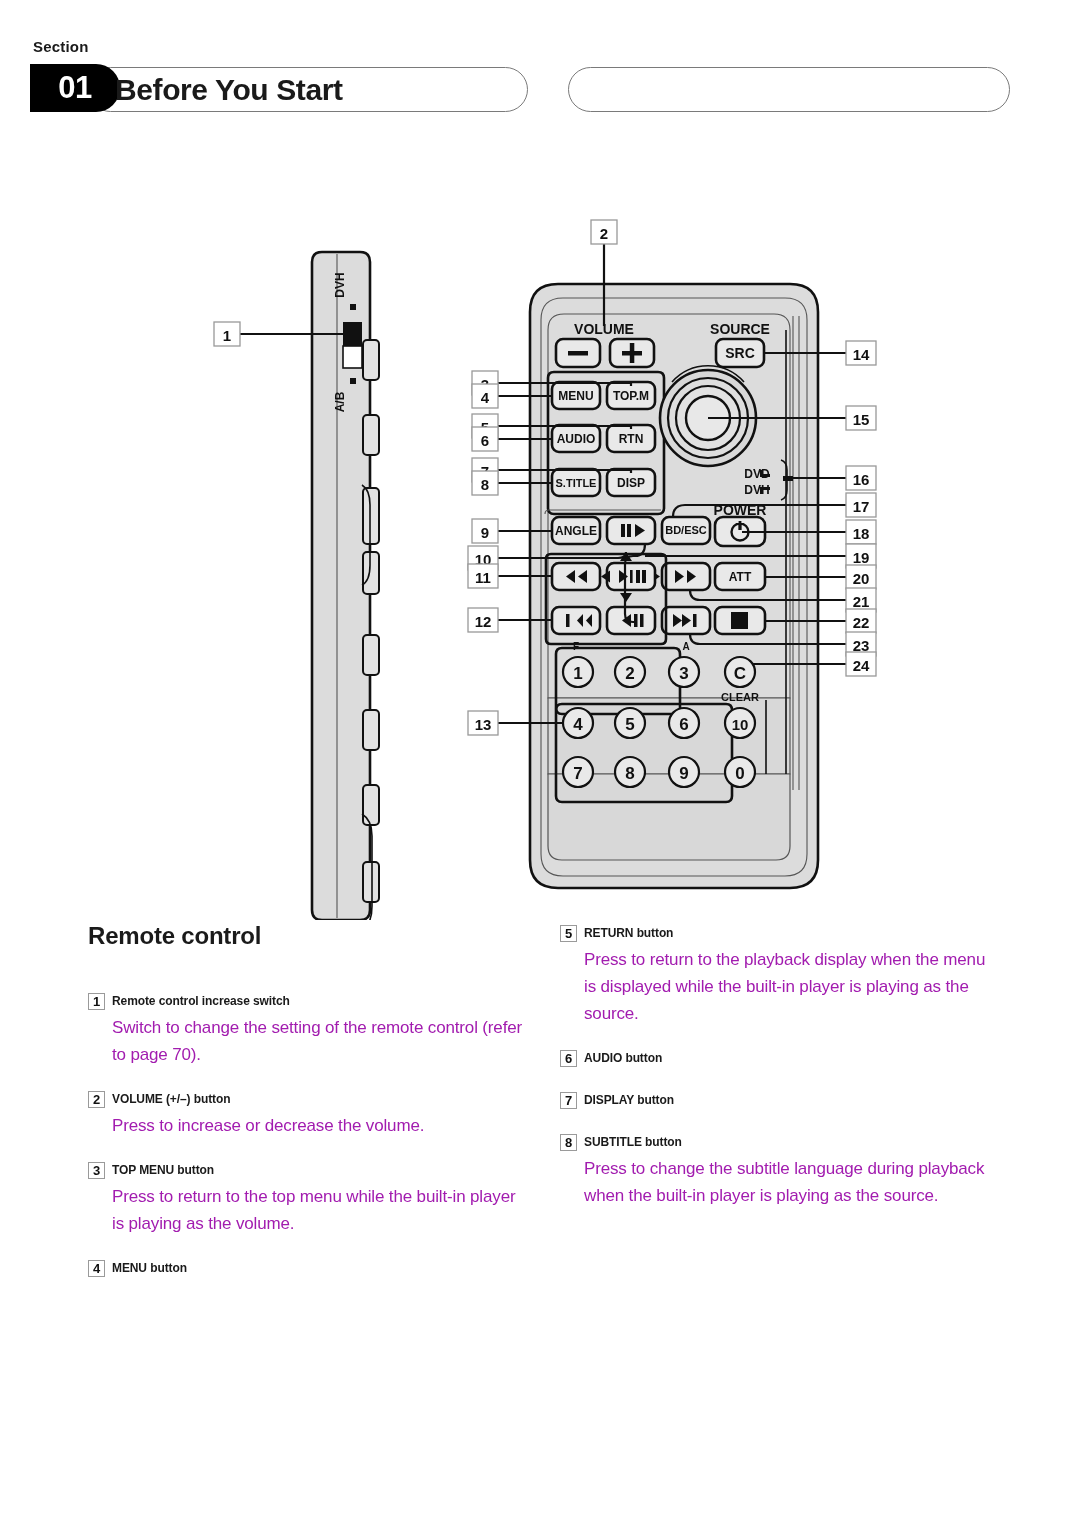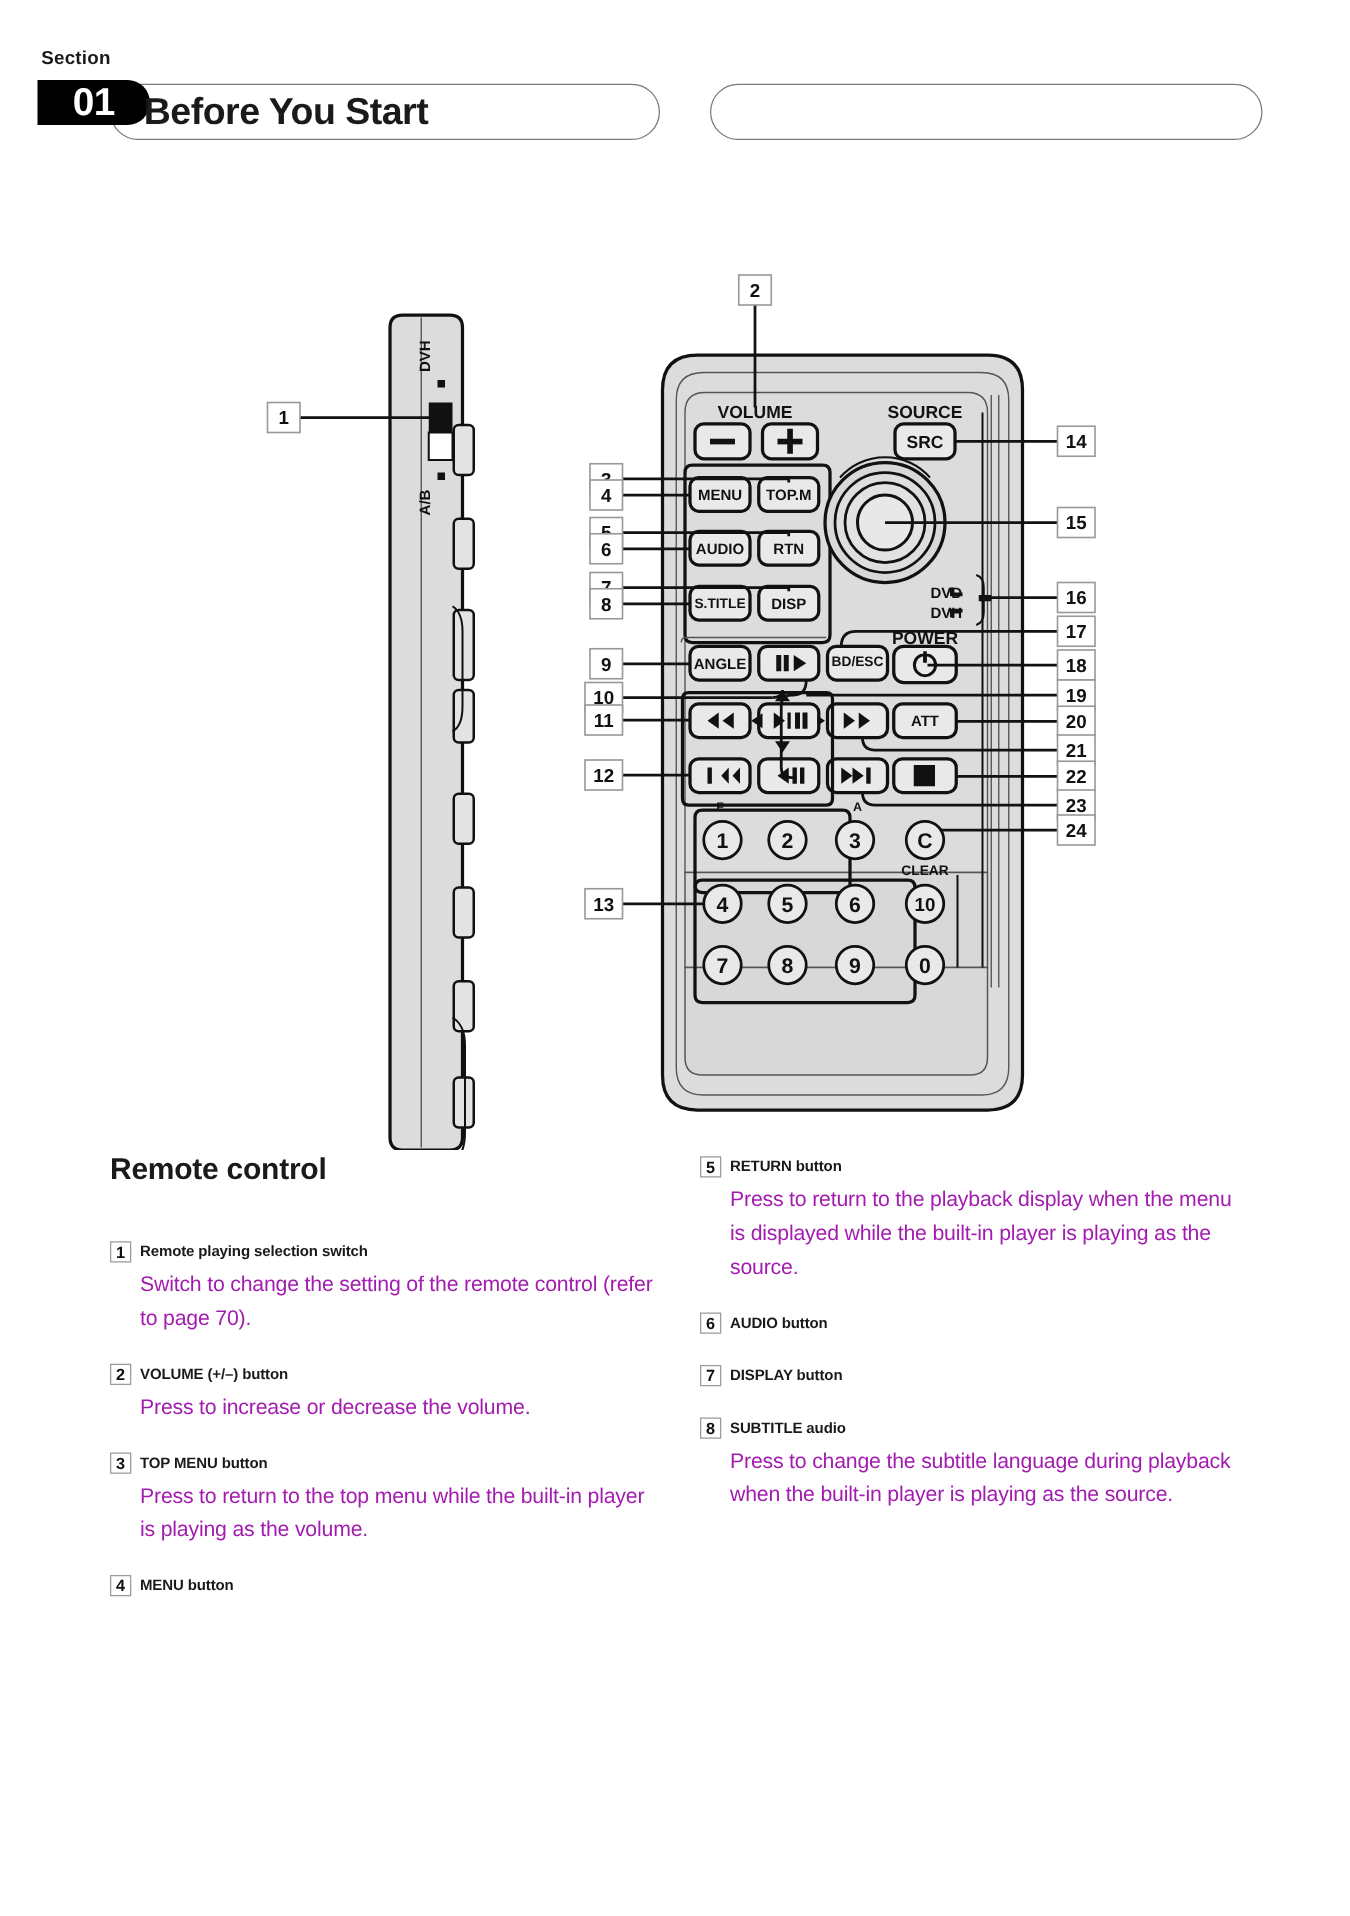--- a/index.html
+++ b/index.html
@@ -15,21 +15,21 @@
   }
 
   
   #header { position:absolute; left:0; top:0; width:1080px; height:130px; }
   #section-label {
     position:absolute; left:33px; top:38px;
     font-size:15px; font-weight:bold; letter-spacing:.2px;
   }
   #section-pill {
     position:absolute; left:30px; top:64px;
-    width:90px; height:36px;
+    width:90px; height:48px;
     background:#000; border-radius:0 24px 24px 0;
     display:flex; align-items:center; justify-content:center;
   }
   #section-number { color:#fff; font-size:31px; font-weight:bold; letter-spacing:-.5px; }
   #title-bar {
     position:absolute; left:88px; top:67px;
     width:440px; height:45px;
     border:1.4px solid #7a7a7a; border-radius:23px;
     background:#fff;
   }
@@ -406,21 +406,21 @@
   </g>
 </svg>
 </div>
 
 <div id="remote-heading">Remote control</div>
 
 <div class="col" id="col-left" style="top:990px;">
   <div class="entry">
     <div class="entry-head">
       <span class="num-box">1</span>
-      <span class="entry-title">Remote playing selection switch</span>
+      <span class="entry-title">Remote control increase switch</span>
     </div>
     <div class="entry-body">Switch to change the setting of the remote control (refer to page 70).</div>
   </div>
   <div class="entry">
     <div class="entry-head">
       <span class="num-box">2</span>
       <span class="entry-title">VOLUME (+/–) button</span>
     </div>
     <div class="entry-body">Press to increase or decrease the volume.</div>
   </div>
@@ -455,21 +455,21 @@
   </div>
   <div class="entry">
     <div class="entry-head">
       <span class="num-box">7</span>
       <span class="entry-title">DISPLAY button</span>
     </div>
   </div>
   <div class="entry">
     <div class="entry-head">
       <span class="num-box">8</span>
-      <span class="entry-title">SUBTITLE audio</span>
+      <span class="entry-title">SUBTITLE button</span>
     </div>
     <div class="entry-body">Press to change the subtitle language during playback when the built-in player is playing as the source.</div>
   </div>
 </div>
 
 <div id="footer">
   
   
 </div>
 

